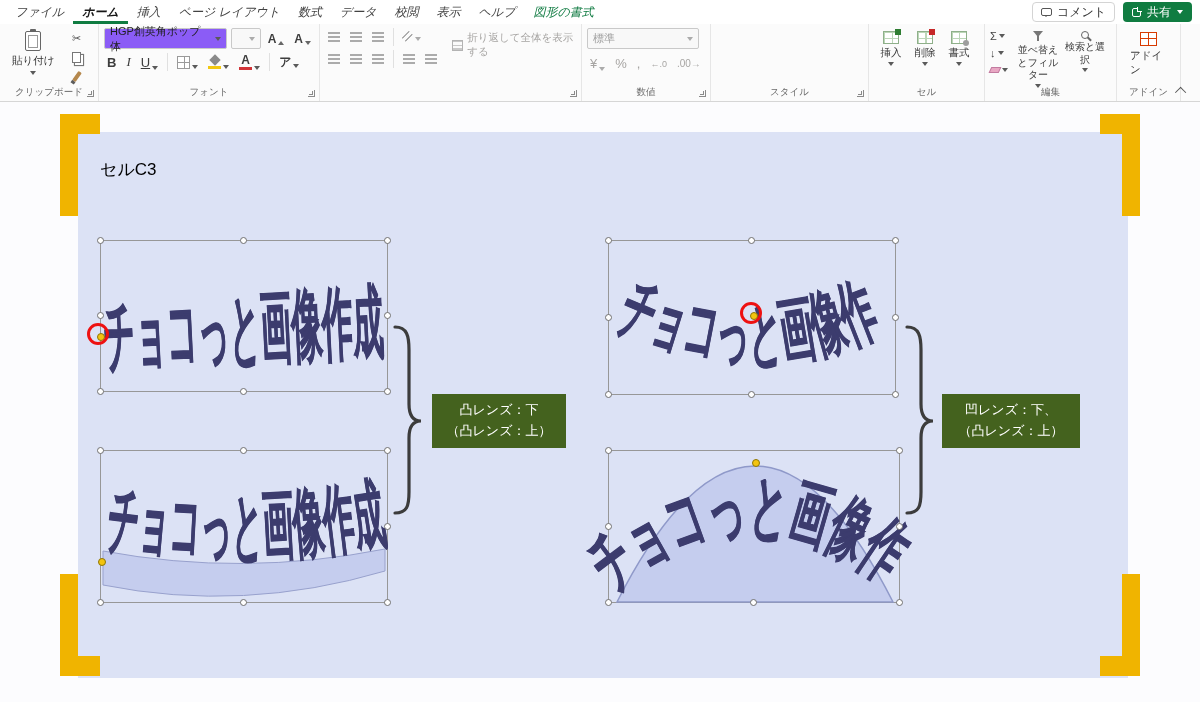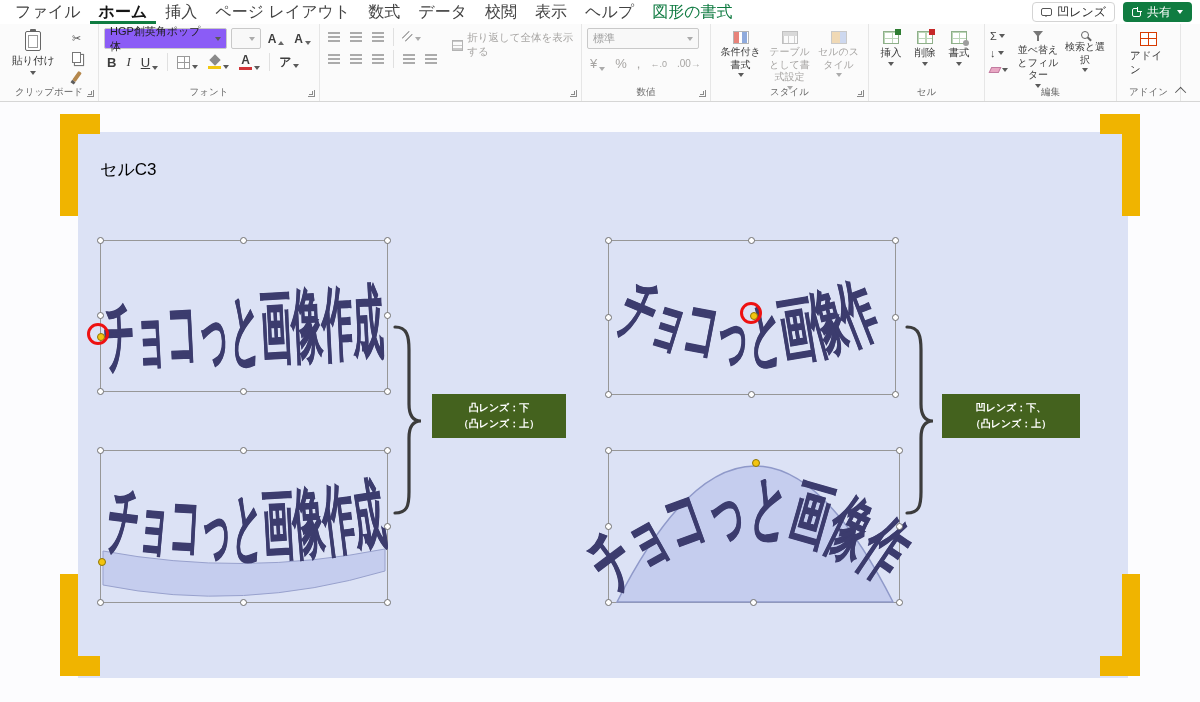--- a/index.html
+++ b/index.html
@@ -1,21 +1,21 @@
 <!DOCTYPE html>
 <html><head>
 <meta charset="utf-8">
 <style>
   * { box-sizing: border-box; margin:0; padding:0; }
   html,body { width:1200px; height:702px; overflow:hidden;
     font-family:"Liberation Sans","DejaVu Sans",sans-serif; background:#fff; position:relative; }
 
   
   .menubar { height:24px; background:#ffffff; display:flex; align-items:stretch; padding:0 6px; }
-  .tab { font-size:16px; color:#424242; padding:4px 9px 3px; display:flex; align-items:center; cursor:default; }
+  .tab { font-size:12px; color:#424242; padding:4px 9px 3px; display:flex; align-items:center; cursor:default;font-style:italic; }
   .tab.selected { color:#161616; font-weight:bold; box-shadow: inset 0 -3px 0 #107c41; }
   .tab.contextual { color:#0e7a40; }
   .menubar-right { margin-left:auto; display:flex; align-items:center; gap:8px; padding:2px 2px; }
   .comment-btn { display:flex; align-items:center; gap:5px; font-size:12px; color:#333;
     border:1px solid #d4d4d4; border-radius:4px; padding:1px 8px; background:#fff; height:20px; }
   .bubble-icon { width:11px; height:8px; border:1.4px solid #555; border-radius:2px; position:relative; display:inline-block; }
   .bubble-icon::after { content:""; position:absolute; left:2px; bottom:-4px; border:2.5px solid transparent; border-top-color:#555; }
   .share-btn { background:#107c41; color:#fff; font-size:12px; border-radius:4px; padding:2px 9px;
     display:flex; align-items:center; gap:6px; height:20px; }
   .share-icon { width:9px; height:9px; border:1.4px solid #fff; border-radius:2px; display:inline-block; position:relative; }
@@ -119,42 +119,42 @@
   .wabox { position:absolute; border:1px solid #979797; }
   .wabox svg { position:absolute; left:0; top:0; overflow:visible; }
   .handle { position:absolute; width:7px; height:7px; border:1px solid #707070; background:#fff; border-radius:50%; z-index:3; }
   .h-tl{left:-4px;top:-4px} .h-tm{left:calc(50% - 4px);top:-4px} .h-tr{right:-4px;top:-4px}
   .h-ml{left:-4px;top:calc(50% - 4px)} .h-mr{right:-4px;top:calc(50% - 4px)}
   .h-bl{left:-4px;bottom:-4px} .h-bm{left:calc(50% - 4px);bottom:-4px} .h-br{right:-4px;bottom:-4px}
   .adj-handle { position:absolute; width:8px; height:8px; background:#f3c40f; border:1px solid #8e7606; border-radius:50%; z-index:4; }
   .red-ring { position:absolute; width:22px; height:22px; border:3px solid #ee1111; border-radius:50%; z-index:5; background:transparent; }
 
   .brace { position:absolute; width:32px; height:192px; }
-  .callout { position:absolute; width:134px; background:#44621e; color:#fff; font-size:10px; font-weight:bold;
+  .callout { position:absolute; width:134px; background:#44621e; color:#fff; font-size:13px; font-weight:normal;
     line-height:1.6; padding:6px 8px; text-align:center; }
   .callout .ln { white-space:nowrap; }
 </style>
 </head>
 <body>
 
 <div class="menubar">
   <span class="tab">ファイル</span>
   <span class="tab selected">ホーム</span>
   <span class="tab">挿入</span>
   <span class="tab">ページ レイアウト</span>
   <span class="tab">数式</span>
   <span class="tab">データ</span>
   <span class="tab">校閲</span>
   <span class="tab">表示</span>
   <span class="tab">ヘルプ</span>
   <span class="tab contextual">図形の書式</span>
   <div class="menubar-right">
     <span class="comment-btn">
       <span class="bubble-icon"></span>
-      <span>凹レンズ</span>
+      <span>コメント</span>
     </span>
     <span class="share-btn">
       <span class="share-icon"></span>
       <span>共有</span>
       <span class="dd white"></span>
     </span>
   </div>
 </div>
 
 <div class="ribbon">
@@ -314,37 +314,20 @@
         <span class="tbtn dis" style="font-size:10px">
             <span>.00→</span>
           </span>
       </div>
     </div>
     <span class="glabel">数値</span>
     <span class="launcher"></span>
   </div>
 
   <div class="rgroup" style="width:158px">
-    <div class="gbody">
-      <div class="stylebtn">
-        <span class="cond-icon"></span>
-        <span>条件付き書式</span>
-        <span class="dd"></span>
-      </div>
-      <div class="stylebtn dis">
-        <span class="table-icon"></span>
-        <span>テーブルとして書式設定</span>
-        <span class="dd dim"></span>
-      </div>
-      <div class="stylebtn dis">
-        <span class="cellstyle-icon"></span>
-        <span>セルのスタイル</span>
-        <span class="dd dim"></span>
-      </div>
-    </div>
     <span class="glabel">スタイル</span>
     <span class="launcher"></span>
   </div>
 
   <div class="rgroup" style="width:116px">
     <div class="gbody">
       <div class="cellbtn">
         <span class="cells-icon ins"></span>
         <span>挿入</span>
         <span class="dd"></span>

